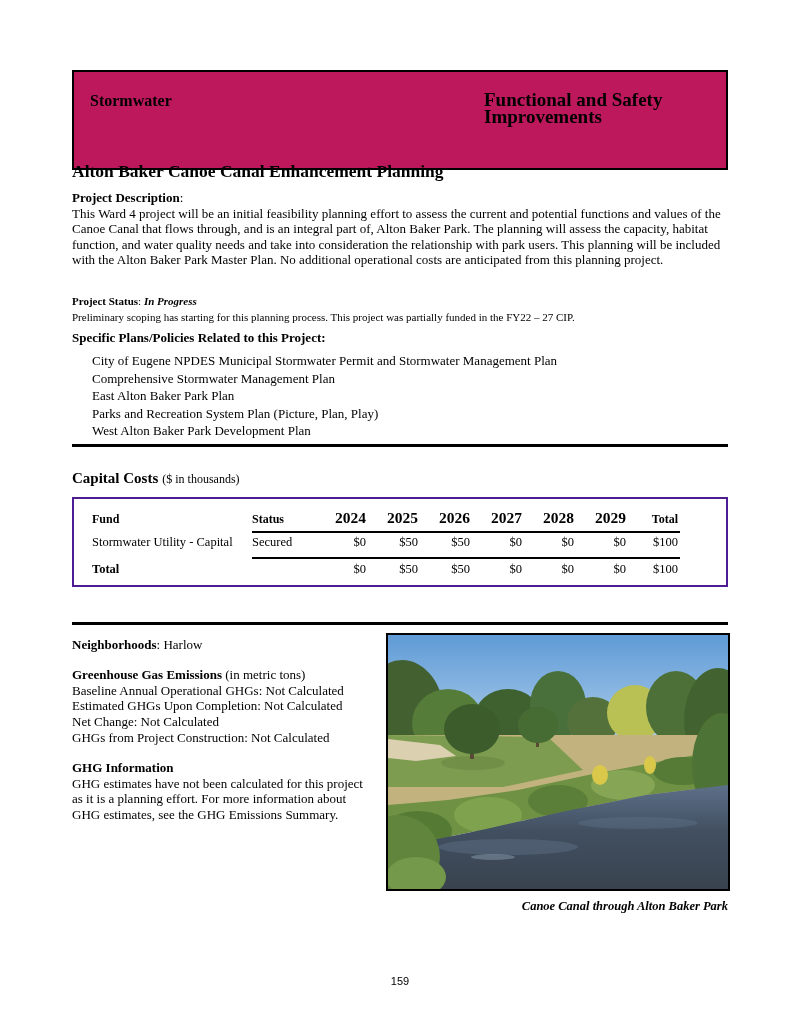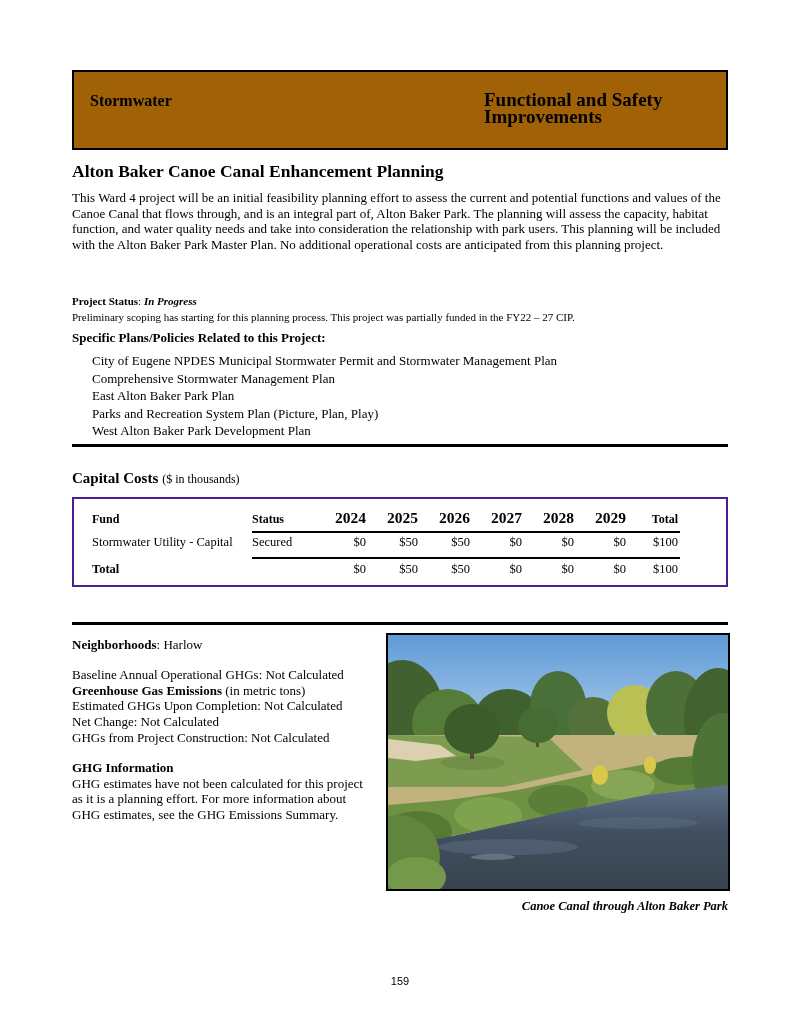--- a/index.html
+++ b/index.html
@@ -10,22 +10,22 @@
     width: 800px;
     height: 1024px;
     background: #fff;
     overflow: hidden;
   }
 
   
   .header-box {
     position: absolute;
     left: 72px; top: 70px;
-    width: 656px; height: 80px;
-    background: #a16207;
+    width: 656px; height: 100px;
+    background: #be185d;
     border: 2px solid #000;
   }
   .header-category {
     position: absolute;
     left: 16px; top: 20px;
     font-size: 16px;
     font-weight: bold;
   }
   .header-type {
     position: absolute;
@@ -162,20 +162,21 @@
 <div class="page">
 
   <div class="header-box">
     <div class="header-category">Stormwater</div>
     <div class="header-type">Functional and Safety Improvements</div>
   </div>
 
   <div class="project-title">Alton Baker Canoe Canal Enhancement Planning</div>
 
   <div class="desc-block">
+    <div><span class="section-label">Project Description</span><span>:</span></div>
     <div>This Ward 4 project will be an initial feasibility planning effort to assess the current and potential functions and values of the Canoe Canal that flows through, and is an integral part of, Alton Baker Park. The planning will assess the capacity, habitat function, and water quality needs and take into consideration the relationship with park users. This planning will be included with the Alton Baker Park Master Plan. No additional operational costs are anticipated from this planning project.</div>
   </div>
 
   <div class="status-block">
     <div><span class="section-label">Project Status</span><span>: </span><span class="status-value">In Progress</span></div>
     <div>Preliminary scoping has starting for this planning process. This project was partially funded in the FY22 – 27 CIP.</div>
   </div>
 
   <div class="plans-block">
     <div class="section-label">Specific Plans/Policies Related to this Project:</div>
@@ -231,22 +232,22 @@
       <div class="c-num">$0</div>
       <div class="c-num">$100</div>
     </div>
   </div>
 
   <div class="rule rule-2"></div>
 
   <div class="lower-left">
     <div class="block"><span class="section-label">Neighborhoods</span><span>: Harlow</span></div>
     <div class="block">
+      <div><span class="section-label">Greenhouse Gas Emissions</span><span> (in metric tons)</span></div>
       <div>Baseline Annual Operational GHGs: Not Calculated</div>
-      <div><span class="section-label">Greenhouse Gas Emissions</span><span> (in metric tons)</span></div>
       <div>Estimated GHGs Upon Completion: Not Calculated</div>
       <div>Net Change: Not Calculated</div>
       <div>GHGs from Project Construction: Not Calculated</div>
     </div>
     <div class="block">
       <div class="section-label">GHG Information</div>
       <div class="ghg-info-text">GHG estimates have not been calculated for this project as it is a planning effort. For more information about GHG estimates, see the GHG Emissions Summary.</div>
     </div>
   </div>
 

